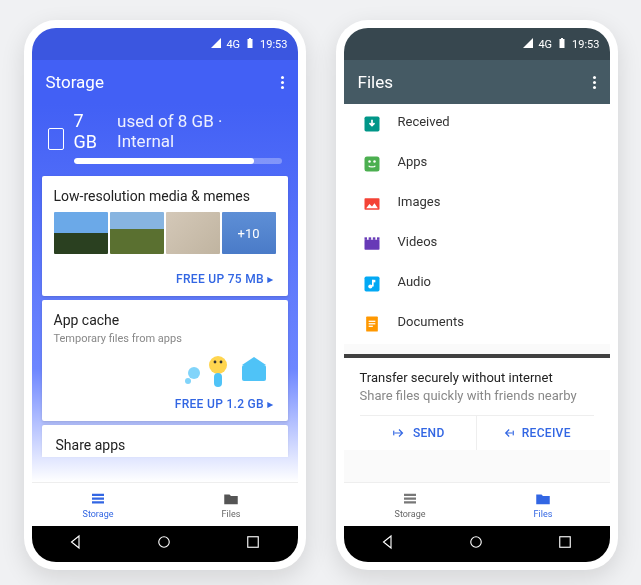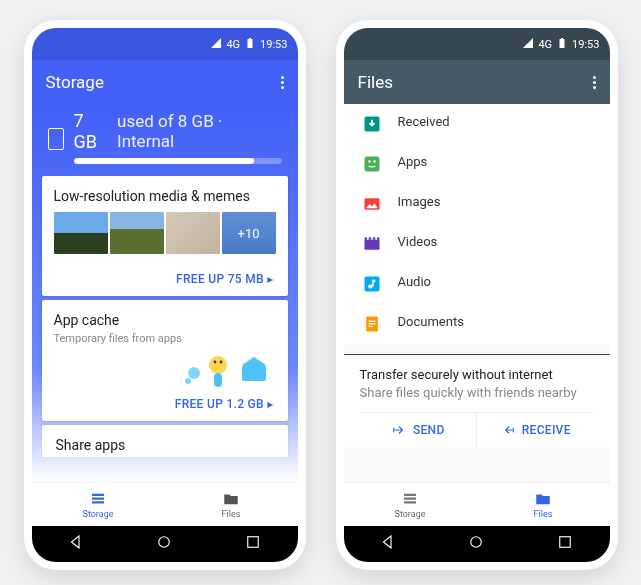--- a/index.html
+++ b/index.html
@@ -76,21 +76,21 @@
 .thumb.t4 { background: linear-gradient(#5e8fd6, #4a7bc8); display: flex; align-items: center; justify-content: center; color: #fff; font-size: 13px; }
 .card-action { text-align: right; padding: 8px 14px 10px; color: #3266e3; font-size: 12px; font-weight: 500; letter-spacing: .3px; }
 .card-appicons { padding: 6px 12px 4px; position: relative; height: 36px; }
 .toy { position: absolute; right: 18px; top: -2px; }
 .card-hint { background: #fff; border-radius: 2px 2px 0 0; box-shadow: 0 -1px 3px rgba(0,0,0,.08); padding: 12px 14px 4px; }
 
 .files-list { background: #fff; }
 .file-row { display: flex; align-items: flex-start; gap: 16px; padding: 10px 18px; font-size: 13px; color: #333; }
 .file-icon { width: 20px; height: 20px; display: flex; align-items: center; justify-content: center; }
 .file-icon svg { width: 20px; height: 20px; }
-.transfer-card { background: #fff; margin-top: 10px; padding: 12px 16px 0; border-top: 1px solid #404040; }
+.transfer-card { background: #fff; margin-top: 10px; padding: 12px 16px 0; border-top: 4px solid #404040; }
 .transfer-title { font-size: 13px; color: #222; margin-bottom: 3px; }
 .transfer-sub { font-size: 13px; color: #888; }
 .transfer-buttons { display: flex; margin-top: 12px; border-top: 1px solid #eee; }
 .transfer-btn { flex: 1; display: flex; align-items: center; justify-content: center; gap: 6px; padding: 10px 0; color: #3266e3; font-size: 12px; font-weight: 500; letter-spacing: .3px; }
 .transfer-btn svg { width: 16px; height: 14px; fill: #3266e3; }
 .transfer-buttons .transfer-btn:first-child { border-right: 1px solid #eee; }
 
 .bottomnav { height: 44px; background: #fff; display: flex; border-top: 1px solid #eee; }
 .bottomnav-item { flex: 1; display: flex; flex-direction: column; align-items: center; justify-content: center; gap: 1px; font-size: 9px; }
 .bottomnav-item.active { color: #3266e3; }

